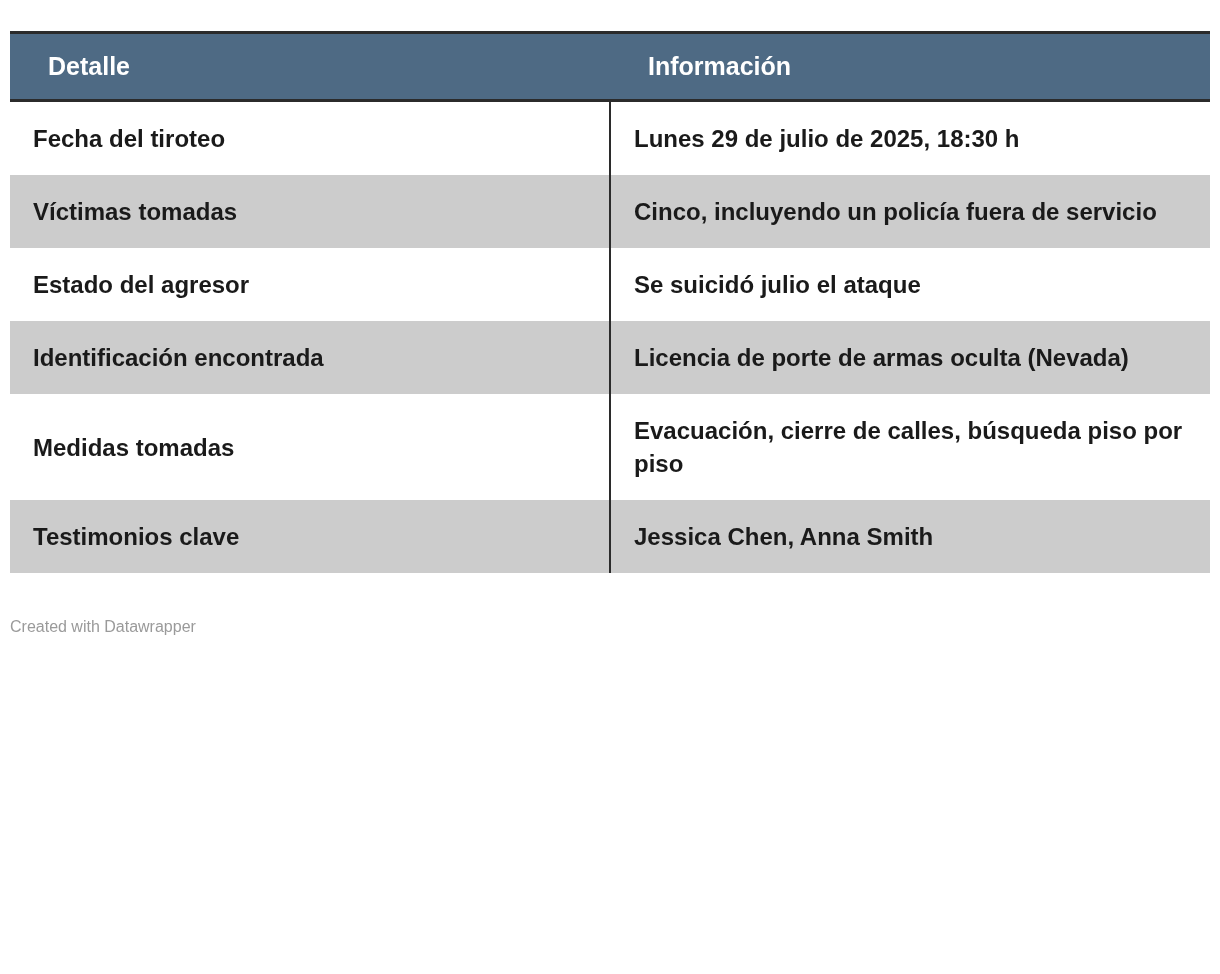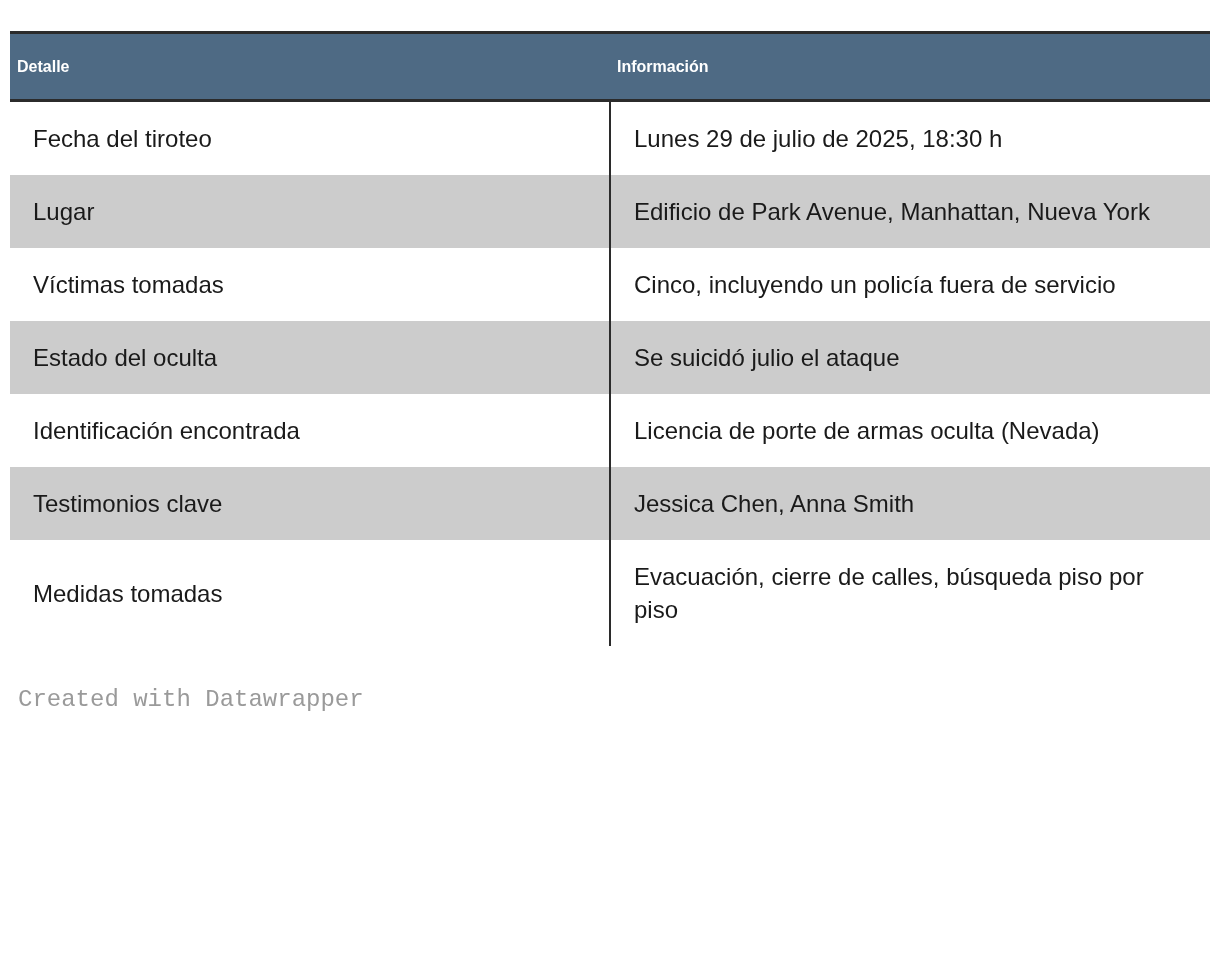--- a/index.html
+++ b/index.html
@@ -25,50 +25,50 @@
   }
   table.data-table {
     width: 100%;
     border-collapse: collapse;
     table-layout: fixed;
   }
   table.data-table col { width: 50%; }
   th {
     background: var(--header_bg);
     color: var(--header_text);
-    font-size: 16px;
+    font-size: 25px;
     font-weight: bold;
     text-align: left;
-    padding: 16px 24px 16px 7px;
+    padding: 16px 24px 16px 38px;
     border-top: 3px solid var(--border_dark);
     border-bottom: 3px solid var(--border_dark);
     line-height: 33px;
   }
   td {
     font-size: 24px;
     line-height: 33px;
     color: var(--text);
     padding: 20px 24px 20px 23px;
     vertical-align: middle;
     background: var(--row_bg);
+    font-weight: bold;
   }
   tbody tr:nth-child(even) td {
     background: var(--row_alt_bg);
   }
   td.info-cell {
     border-left: 2px solid var(--border_dark);
   }
   .credit {
-    margin: 42px 0 0 8px;
-    font-size: 24px;
+    margin: 42px 0 0 0;
+    font-size: 16px;
     line-height: 24px;
     color: var(--footer_text);
     text-decoration: none;
     display: inline-block;
-    font-family: Liberation Mono, monospace;
   }
 </style>
 </head>
 <body>
 
 <div class="chart-wrapper">
   <table class="data-table">
     <colgroup>
         <col>
         <col>
@@ -78,40 +78,36 @@
         <th>Detalle</th>
         <th>Información</th>
       </tr>
     </thead>
     <tbody>
       <tr>
         <td class="detail-cell">Fecha del tiroteo</td>
         <td class="info-cell">Lunes 29 de julio de 2025, 18:30 h</td>
       </tr>
       <tr>
-        <td class="detail-cell">Lugar</td>
-        <td class="info-cell">Edificio de Park Avenue, Manhattan, Nueva York</td>
-      </tr>
-      <tr>
         <td class="detail-cell">Víctimas tomadas</td>
         <td class="info-cell">Cinco, incluyendo un policía fuera de servicio</td>
       </tr>
       <tr>
-        <td class="detail-cell">Estado del oculta</td>
+        <td class="detail-cell">Estado del agresor</td>
         <td class="info-cell">Se suicidó julio el ataque</td>
       </tr>
       <tr>
         <td class="detail-cell">Identificación encontrada</td>
         <td class="info-cell">Licencia de porte de armas oculta (Nevada)</td>
       </tr>
       <tr>
+        <td class="detail-cell">Medidas tomadas</td>
+        <td class="info-cell">Evacuación, cierre de calles, búsqueda piso por piso</td>
+      </tr>
+      <tr>
         <td class="detail-cell">Testimonios clave</td>
         <td class="info-cell">Jessica Chen, Anna Smith</td>
-      </tr>
-      <tr>
-        <td class="detail-cell">Medidas tomadas</td>
-        <td class="info-cell">Evacuación, cierre de calles, búsqueda piso por piso</td>
       </tr>
     </tbody>
   </table>
 
   <a class="credit" href="#">Created with Datawrapper</a>
 </div>
 
 </body></html>

